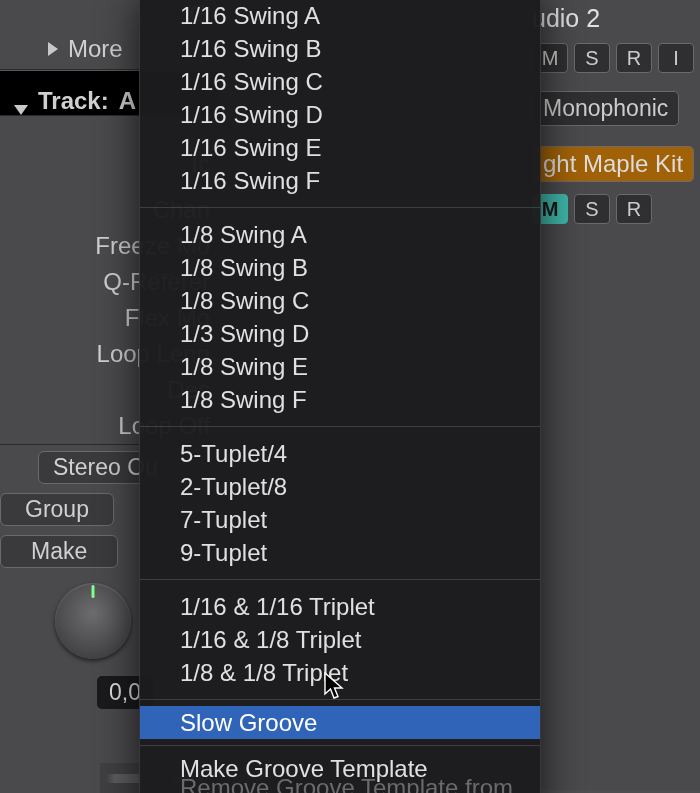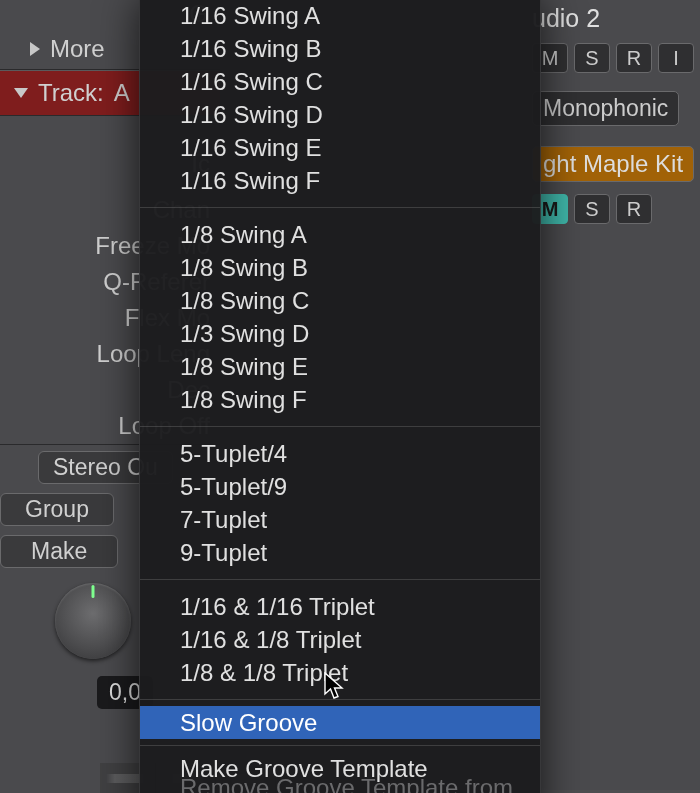--- a/index.html
+++ b/index.html
@@ -24,35 +24,36 @@
     }
     .panel-row {
       height: 36px;
       display: flex;
       align-items: center;
       justify-content: flex-end;
       padding-right: 10px;
       color: #d0d0d0;
     }
     .more-row {
-      padding-left: 30px;
+      padding-left: 48px;
       justify-content: flex-start;
       gap: 10px;
       border-bottom: 1px solid #2a2a2c;
       height: 42px;
     }
     .track-header {
       border-top: 1px solid #5a5a5c;
       border-bottom: 1px solid #2a2a2c;
-      background: #7f1d1d;
+      background: #000000;
       height: 46px;
       padding-left: 14px;
       justify-content: flex-start;
       gap: 10px;
-      font-weight: 400;
+      font-weight: 700;
+      align-items: flex-end;
     }
     .disclosure-right {
       display: inline-block;
       width: 0; height: 0;
       border-top: 7px solid transparent;
       border-bottom: 7px solid transparent;
       border-left: 10px solid #c8c8c8;
     }
     .disclosure-down {
       display: inline-block;
@@ -366,21 +367,21 @@
     <div class="menu-item">1/8 Swing A</div>
     <div class="menu-item">1/8 Swing B</div>
     <div class="menu-item">1/8 Swing C</div>
     <div class="menu-item">1/3 Swing D</div>
     <div class="menu-item">1/8 Swing E</div>
     <div class="menu-item">1/8 Swing F</div>
   </div>
   <div class="menu-sep"></div>
   <div class="menu-section">
     <div class="menu-item">5-Tuplet/4</div>
-    <div class="menu-item">5-Tuplet/9</div>
+    <div class="menu-item">2-Tuplet/8</div>
     <div class="menu-item">7-Tuplet</div>
     <div class="menu-item">9-Tuplet</div>
   </div>
   <div class="menu-sep"></div>
   <div class="menu-section">
     <div class="menu-item">1/16 &amp; 1/16 Triplet</div>
     <div class="menu-item">1/16 &amp; 1/8 Triplet</div>
     <div class="menu-item">1/8 &amp; 1/8 Triplet</div>
   </div>
   <div class="menu-sep"></div>

